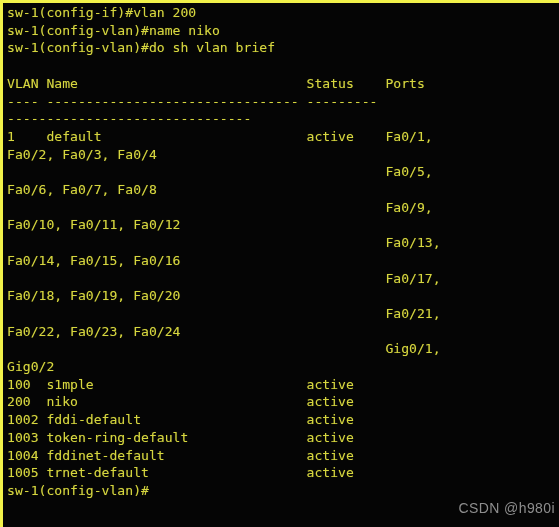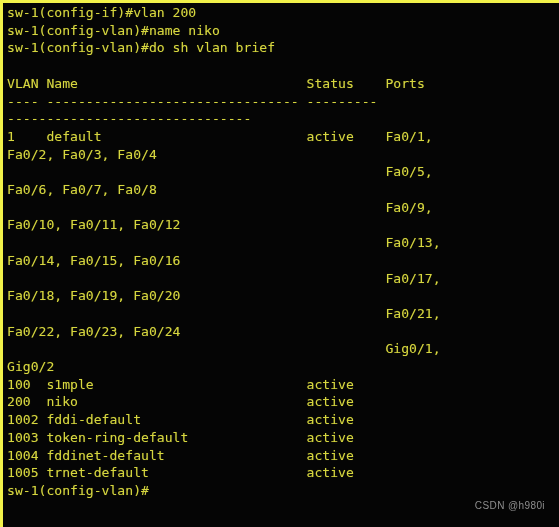--- a/index.html
+++ b/index.html
@@ -37,24 +37,24 @@
     font-family: "DejaVu Sans Mono", "Liberation Mono", monospace;
     font-size: 13.1px;
     line-height: 17.7px;
     letter-spacing: 0px;
     color: #d6d63f;
     white-space: pre;
     text-shadow: 0 0 1px rgba(214,214,63,0.35);
   }
   #watermark {
     position: absolute;
-    right: 14px;
+    right: 4px;
     top: 497px;
     font-family: "Liberation Sans", "DejaVu Sans", sans-serif;
-    font-size: 10px;
+    font-size: 14px;
     color: #8e8e8e;
     letter-spacing: 0.4px;
     white-space: pre;
   }
 </style>
 </head>
 <body>
 
 <div id="terminal">
 

